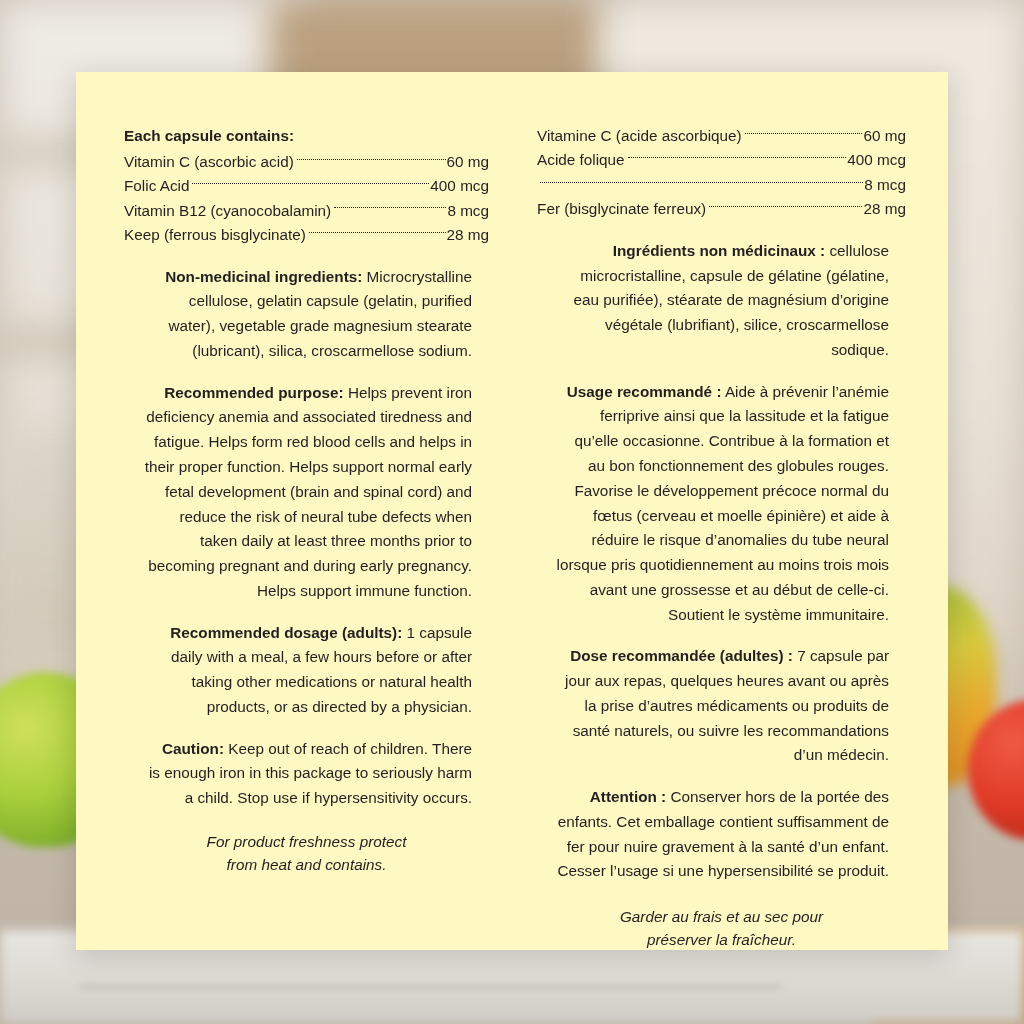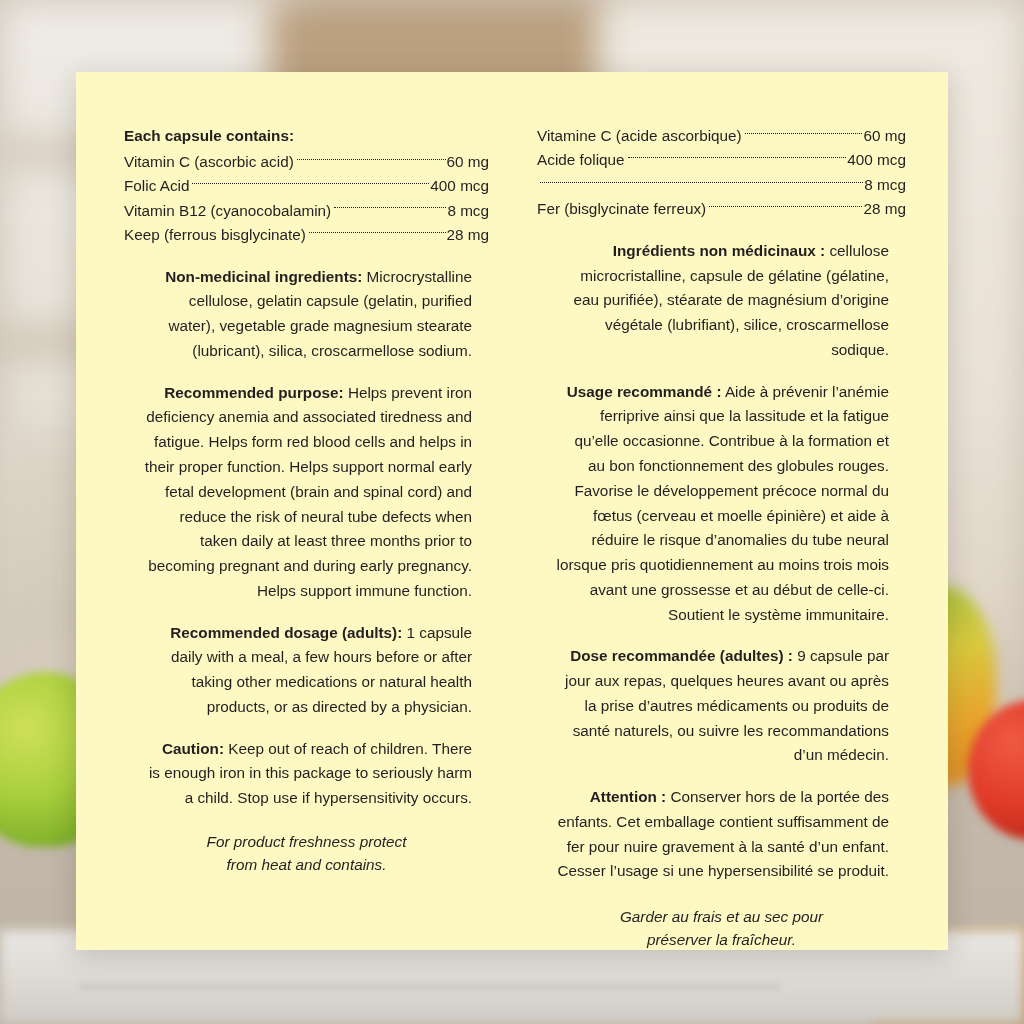--- a/index.html
+++ b/index.html
@@ -250,21 +250,21 @@
 
       <p class="block">
         <span class="head-run">Ingrédients non médicinaux :</span><span> cellulose microcristalline, capsule de gélatine (gélatine, eau purifiée), stéarate de magnésium d’origine végétale (lubrifiant), silice, croscarmellose sodique.</span>
       </p>
 
       <p class="block">
         <span class="head-run">Usage recommandé :</span><span> Aide à prévenir l’anémie ferriprive ainsi que la lassitude et la fatigue qu’elle occasionne. Contribue à la formation et au bon fonctionnement des globules rouges. Favorise le développement précoce normal du fœtus (cerveau et moelle épinière) et aide à réduire le risque d’anomalies du tube neural lorsque pris quotidiennement au moins trois mois avant une grossesse et au début de celle-ci. Soutient le système immunitaire.</span>
       </p>
 
       <p class="block">
-        <span class="head-run">Dose recommandée (adultes) :</span><span> 9 capsule par jour aux repas, quelques heures avant ou après la prise d’autres médicaments ou produits de santé naturels, ou suivre les recommandations d’un médecin.</span>
+        <span class="head-run">Dose recommandée (adultes) :</span><span> 7 capsule par jour aux repas, quelques heures avant ou après la prise d’autres médicaments ou produits de santé naturels, ou suivre les recommandations d’un médecin.</span>
       </p>
 
       <p class="block indent">
         <span class="head-run">Attention :</span><span> Conserver hors de la portée des enfants. Cet emballage contient suffisamment de fer pour nuire gravement à la santé d’un enfant. Cesser l’usage si une hypersensibilité se produit.</span>
       </p>
 
       <div class="freshness freshness-fr">
         <div>Garder au frais et au sec pour</div>
         <div>préserver la fraîcheur.</div>
       </div>

